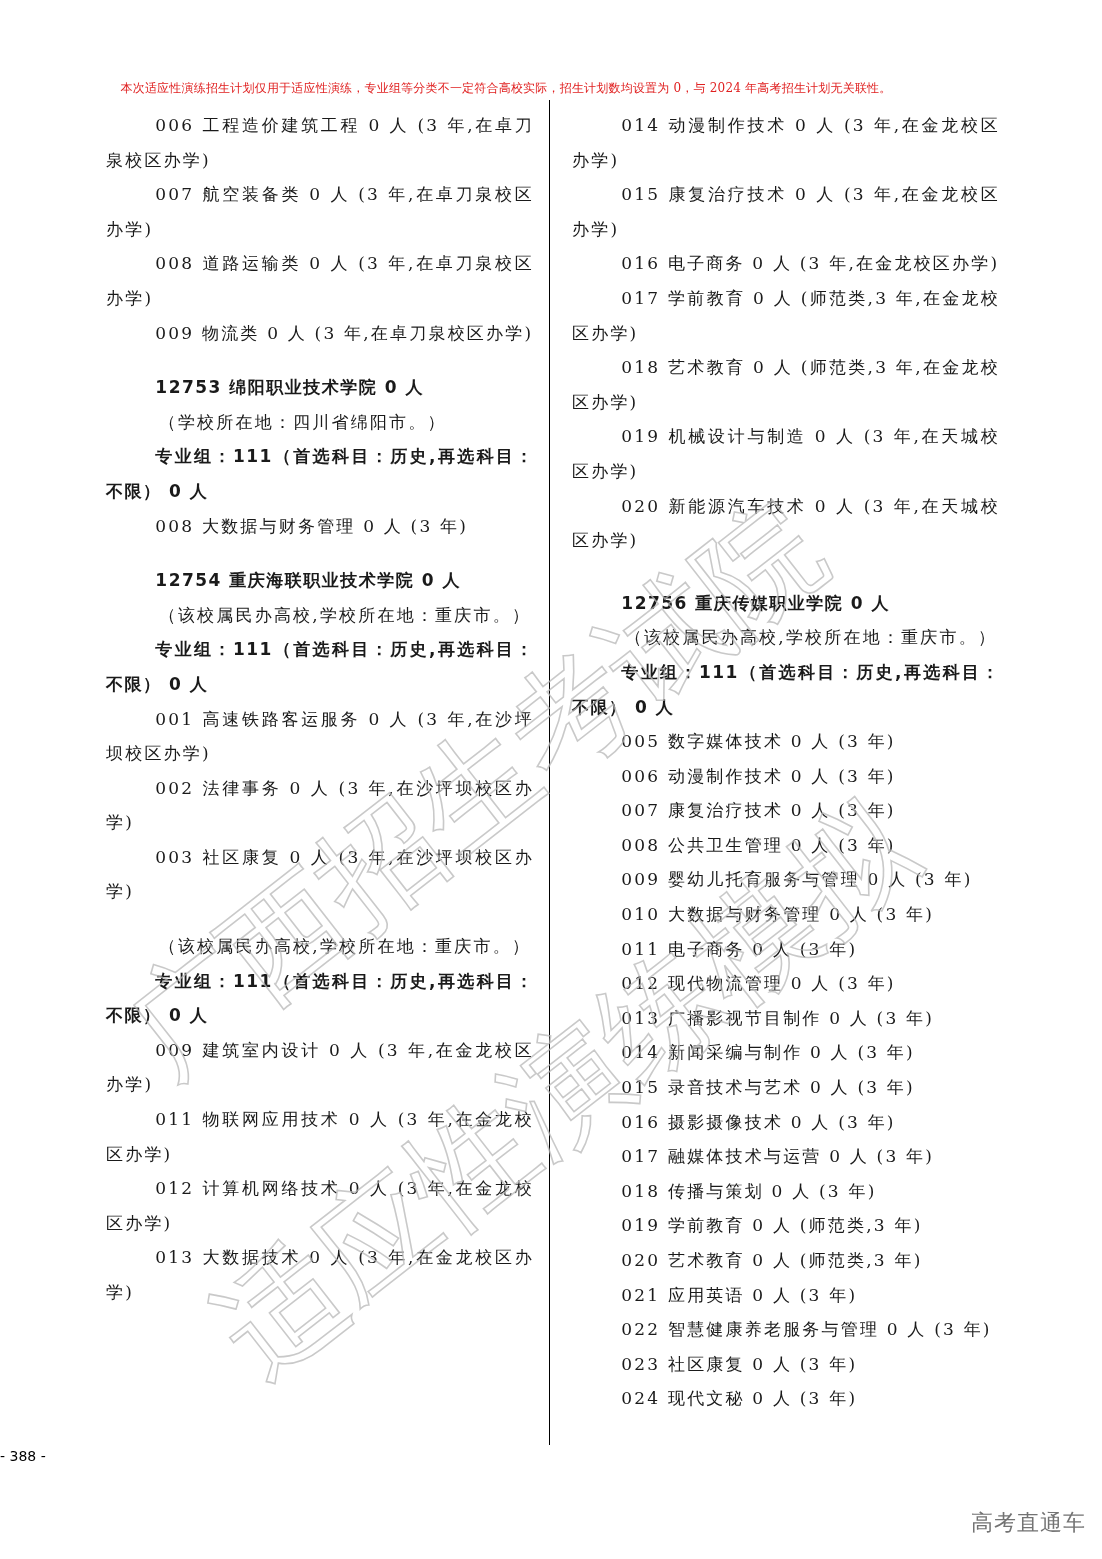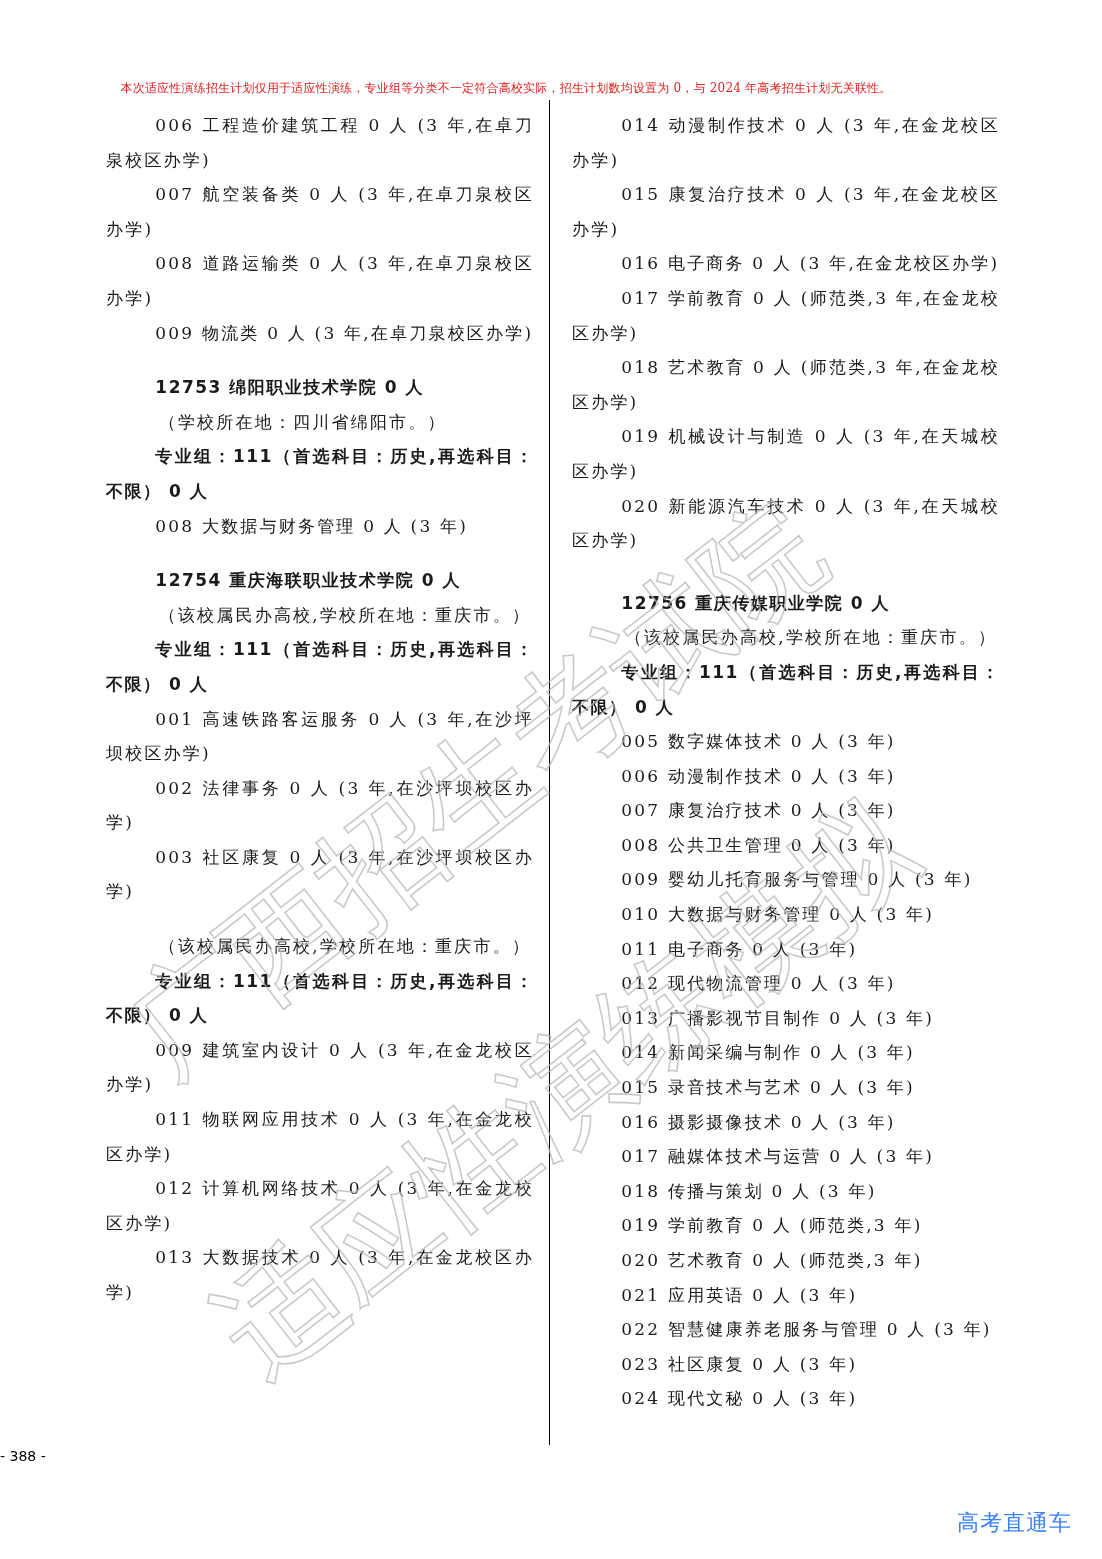--- a/index.html
+++ b/index.html
@@ -11,22 +11,22 @@
   .col { position: absolute; top: 108px; width: 428px; font-size: 17px; line-height: 34.6px; letter-spacing: 2.2px; }
   .col.left { left: 106px; }
   .col.right { left: 572px; }
   .p { margin: 0; text-indent: 2.9em; text-align: justify; }
   .p.bold { font-weight: bold; font-family: "DejaVu Sans", "Liberation Sans", sans-serif; letter-spacing: 1.5px; }
   .p.note { text-indent: 3.1em; }
   .gap { height: 20px; }
   .list .p { text-indent: 2.9em; }
   .page-num { position: absolute; top: 1448px; left: 0; width: 994px; text-align: left;
               font-family: "DejaVu Sans", "Liberation Sans", sans-serif; font-size: 14px; color: #000; }
-  .brand { position: absolute; top: 1508px; right: 30px; font-family: "DejaVu Sans", "Liberation Sans", sans-serif;
-           font-size: 22px; color: #3b82f6; letter-spacing: 1px; }
+  .brand { position: absolute; top: 1508px; right: 16px; font-family: "DejaVu Sans", "Liberation Sans", sans-serif;
+           font-size: 22px; color: #737373; letter-spacing: 1px; }
   .watermark { position: absolute; left: 0; top: 0; width: 1102px; height: 1559px; pointer-events: none; }
   .watermark text { font-family: "DejaVu Sans", "Liberation Sans", sans-serif; font-size: 120px;
                     fill: none; stroke: #b8b8b8; stroke-width: 1.6px; opacity: 0.75; }
 </style>
 </head>
 <body>
 
 <div class="notice">本次适应性演练招生计划仅用于适应性演练，专业组等分类不一定符合高校实际，招生计划数均设置为 0，与 2024 年高考招生计划无关联性。</div>
 
 <div class="divider"></div>

